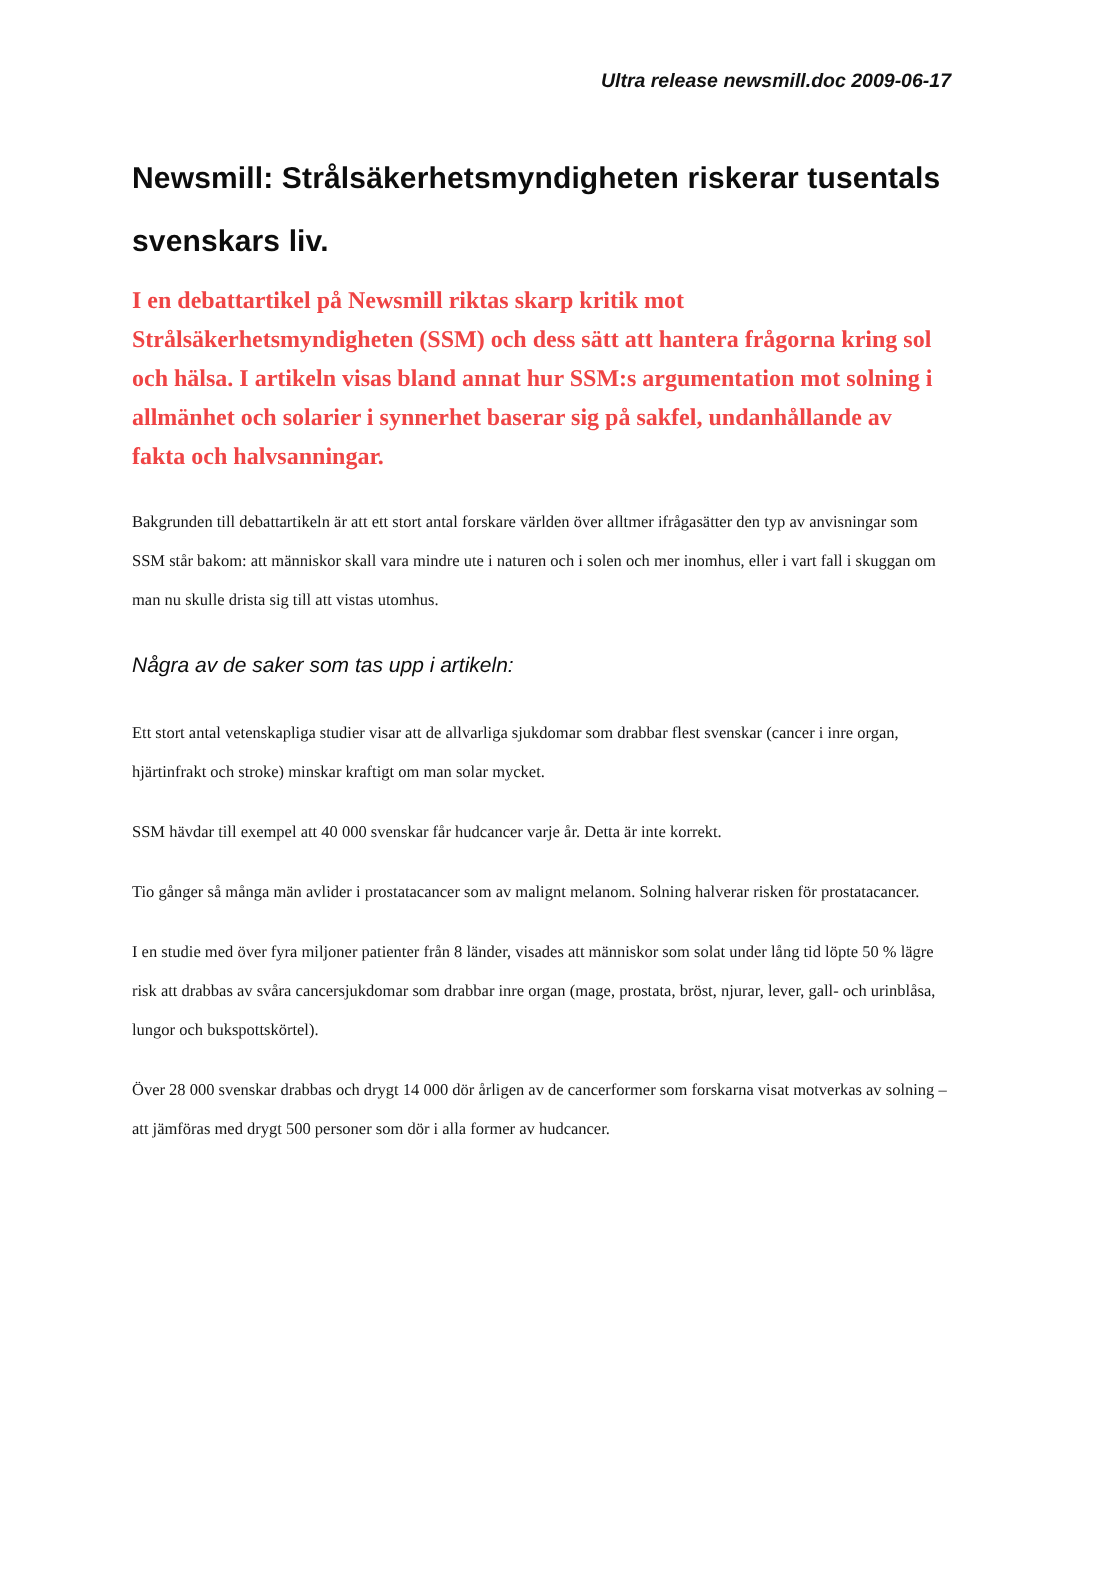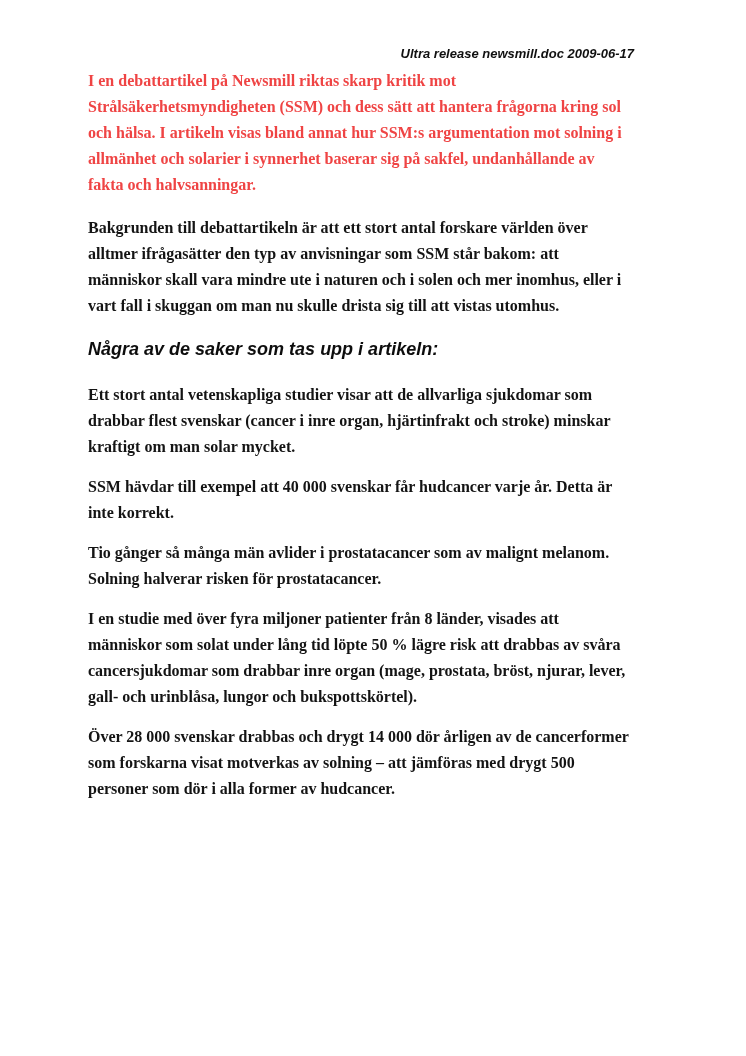--- a/index.html
+++ b/index.html
@@ -38,43 +38,44 @@
     color: #0d0d0d;
   }
   p.lead {
     font-weight: bold;
     font-size: 16px;
     line-height: 26px;
     margin: 6px 0 17px 0;
     color: #ef4444;
   }
   p.body-par {
-    font-weight: bold;
-    font-size: 16px;
+    font-weight: normal;
+    font-size: 11px;
     line-height: 26px;
     margin: 0 0 14px 0;
     color: #141414;
   }
   h2.section-heading {
     font-family: "Liberation Sans", sans-serif;
-    font-weight: bold;
+    font-weight: normal;
     font-style: italic;
-    font-size: 18px;
+    font-size: 14px;
     line-height: 26px;
     margin: 17px 0 20px 0;
     color: #0d0d0d;
   }
 </style>
 </head>
 <body>
 
 <div class="page">
 
   <div class="doc-header">Ultra release newsmill.doc 2009-06-17</div>
 
+  <h1 class="doc-title">Newsmill: Strålsäkerhetsmyndigheten riskerar tusentals svenskars liv.</h1>
 
   <p class="lead">I en debattartikel på Newsmill riktas skarp kritik mot Strålsäkerhetsmyndigheten (SSM) och dess sätt att hantera frågorna kring sol och hälsa. I artikeln visas bland annat hur SSM:s argumentation mot solning i allmänhet och solarier i synnerhet baserar sig på sakfel, undanhållande av fakta och halvsanningar.</p>
 
   <p class="body-par">Bakgrunden till debattartikeln är att ett stort antal forskare världen över alltmer ifrågasätter den typ av anvisningar som SSM står bakom: att människor skall vara mindre ute i naturen och i solen och mer inomhus, eller i vart fall i skuggan om man nu skulle drista sig till att vistas utomhus.</p>
 
   <h2 class="section-heading">Några av de saker som tas upp i artikeln:</h2>
 
   <p class="body-par">Ett stort antal vetenskapliga studier visar att de allvarliga sjukdomar som drabbar flest svenskar (cancer i inre organ, hjärtinfrakt och stroke) minskar kraftigt om man solar mycket.</p>
 
   <p class="body-par">SSM hävdar till exempel att 40&nbsp;000 svenskar får hudcancer varje år. Detta är inte korrekt.</p>

